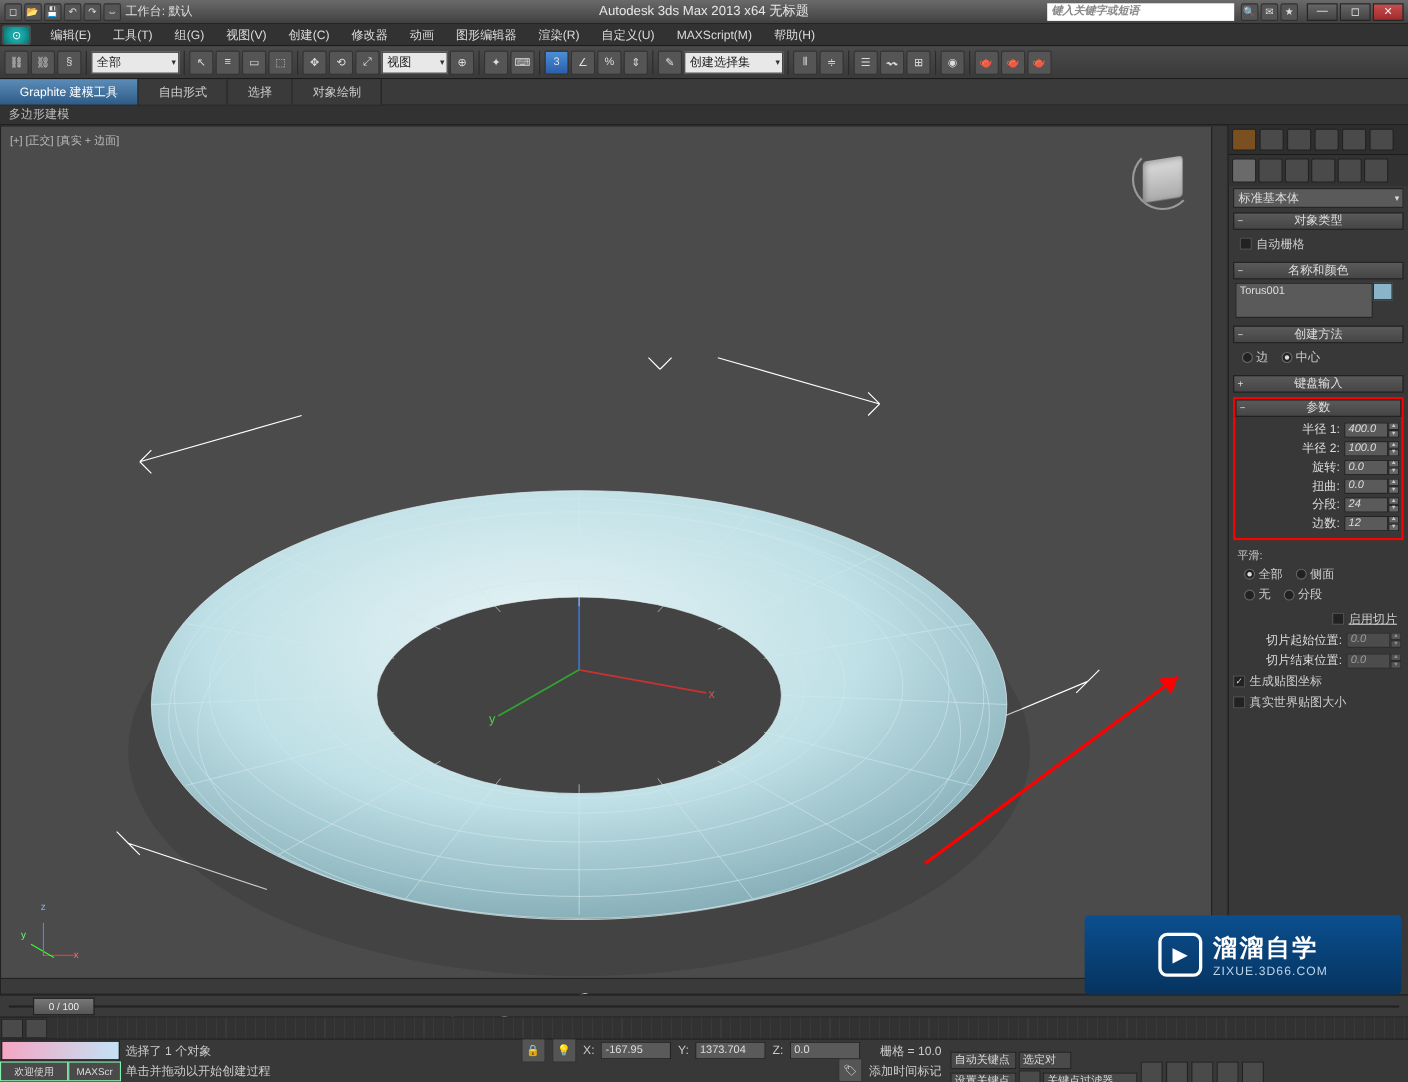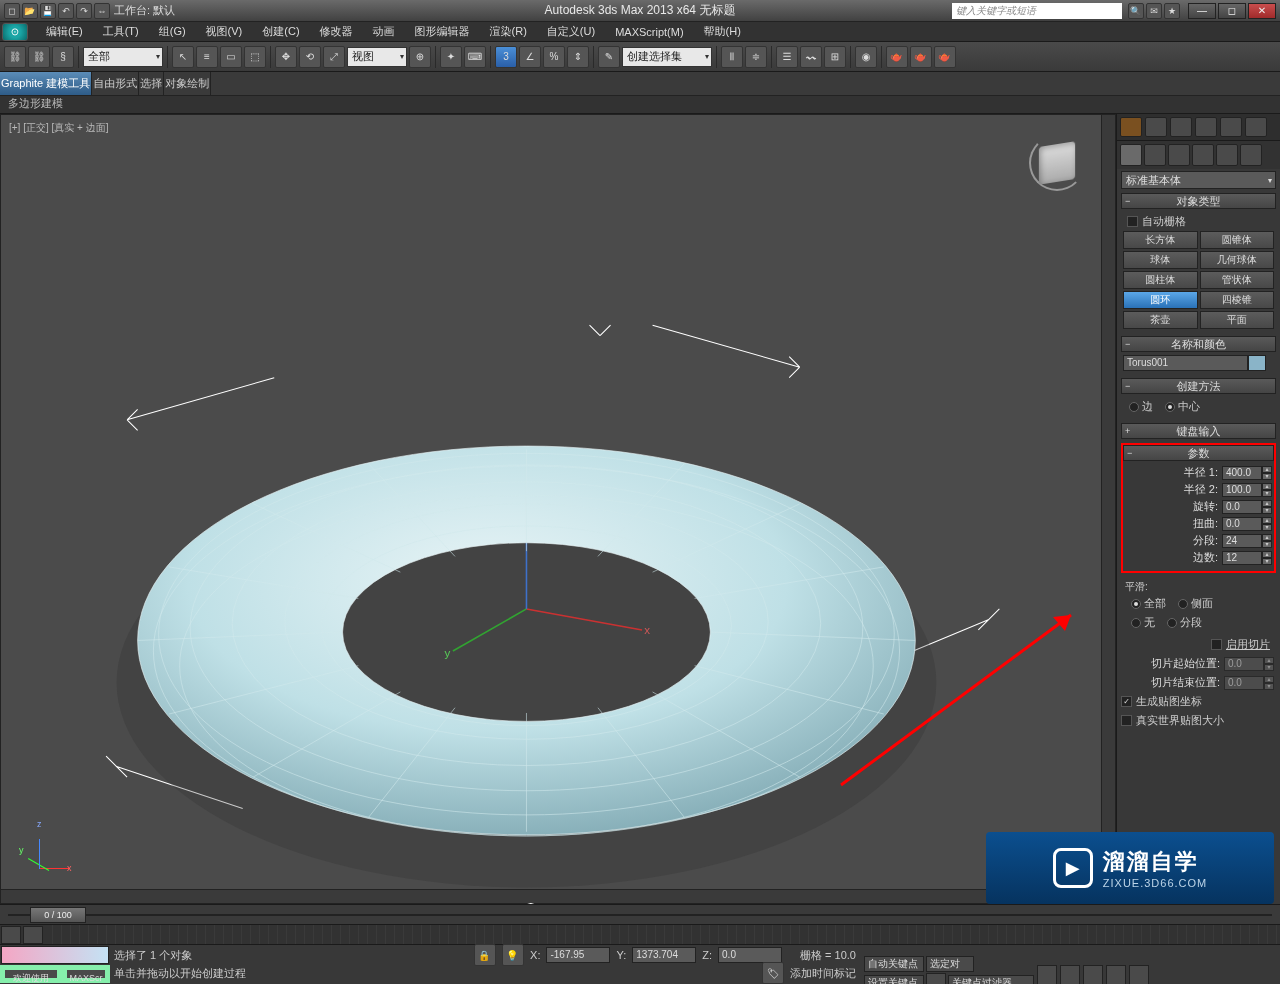--- a/index.html
+++ b/index.html
@@ -4,40 +4,40 @@
 <style>
 * { margin: 0; padding: 0; box-sizing: border-box; font-family: "Microsoft YaHei", Arial, sans-serif; font-size: 11px; user-select: none; }
 body { background: #383838; color: #cccccc; width: 1280px; height: 984px; overflow: hidden; position: relative; }
 
 
 .titlebar { height: 22px; background: linear-gradient(#6a6a6a, #414141); display: flex; align-items: center; padding: 0 4px; border-bottom: 1px solid #222; }
 .titlebar .qat { display: flex; gap: 2px; align-items: center; }
 .titlebar .qat-icon { width: 16px; height: 16px; background: #555; border: 1px solid #333; border-radius: 2px; display: flex; align-items: center; justify-content: center; font-size: 9px; color: #ddd; }
 .titlebar .workspace { margin-left: 4px; color: #ddd; font-size: 11px; }
 .titlebar .app-title { position: absolute; left: 50%; transform: translateX(-50%); color: #e8e8e8; font-size: 12px; }
-.titlebar .search { margin-left: auto; width: 170px; height: 16px; background: #fff; color: #888; font-style: italic; padding: 0 4px; font-size: 10px; line-height: 16px; }
+.titlebar .search { margin-left: auto; width: 170px; height: 16px; background: #fff; color: #888; font-style: italic; padding: 0 4px; font-size: 10px; line-height: 16px; font-weight: bold; }
 .titlebar .win-controls { display: flex; gap: 2px; margin-left: 8px; }
 .titlebar .win-btn { width: 28px; height: 16px; background: linear-gradient(#666,#444); border: 1px solid #222; display: flex; align-items: center; justify-content: center; color: #eee; font-size: 10px; }
 .titlebar .win-btn.close { background: linear-gradient(#c94d4d,#a02b2b); }
 
 
 .menubar { height: 20px; background: #323232; display: flex; align-items: center; padding: 0 2px; gap: 0; border-bottom: 1px solid #1a1a1a; }
 .menubar .logo { width: 26px; height: 18px; background: radial-gradient(circle,#1aa5a5 40%,#0a6a6a 100%); border: 1px solid #555; border-radius: 3px; margin-right: 8px; display: flex; align-items: center; justify-content: center; }
 .menubar .mi { padding: 2px 10px; color: #ddd; cursor: default; }
 
 
 .toolbar { height: 30px; background: linear-gradient(#4a4a4a,#3a3a3a); display: flex; align-items: center; padding: 2px 4px; gap: 2px; border-bottom: 1px solid #1a1a1a; }
 .tool-btn { width: 22px; height: 22px; background: #555; border: 1px solid #333; border-radius: 2px; display: flex; align-items: center; justify-content: center; font-size: 10px; color: #ddd; }
 .tool-sep { width: 1px; height: 22px; background: #2a2a2a; margin: 0 2px; }
 .tool-dropdown { height: 20px; background: #e8e8e8; color: #222; border: 1px solid #333; padding: 0 14px 0 4px; font-size: 11px; display: flex; align-items: center; position: relative; }
 .tool-dropdown:after { content: '▾'; position: absolute; right: 2px; font-size: 8px; color: #333; }
 
 
 .ribbon { height: 24px; background: #3a3a3a; display: flex; align-items: stretch; border-bottom: 1px solid #222; }
-.ribbon .tab { padding: 4px 1px; color: #ccc; background: #3a3a3a; border-right: 1px solid #222; display: flex; align-items: center; }
+.ribbon .tab { padding: 4px 18px; color: #ccc; background: #3a3a3a; border-right: 1px solid #222; display: flex; align-items: center; }
 .ribbon .tab.active { background: linear-gradient(#5b8cb7,#2e5c88); color: #fff; }
 .ribbon2 { height: 18px; background: #323232; padding: 2px 8px; color: #bbb; border-bottom: 1px solid #1a1a1a; font-size: 10px; display: flex; align-items: flex-end; }
 
 
 .main { display: flex; height: calc(984px - 22px - 20px - 30px - 24px - 18px - 40px - 40px); }
 .viewport-wrap { flex: 1; position: relative; background: #4b4b4b; border: 1px solid #222; }
 .viewport-label { position: absolute; top: 6px; left: 8px; color: #bbb; font-size: 10px; }
 .vp-scroll-v { position: absolute; right: 0; top: 0; bottom: 0; width: 14px; background: #3a3a3a; border-left: 1px solid #222; }
 .vp-scroll-h { position: absolute; left: 0; right: 14px; bottom: 0; height: 14px; background: #3a3a3a; border-top: 1px solid #222; }
 
@@ -70,50 +70,50 @@
 .rollout-header .collapse { position: absolute; left: 3px; font-size: 9px; }
 .rollout-body { padding: 3px 2px; }
 
 .obj-grid { display: grid; grid-template-columns: 1fr 1fr; gap: 2px; }
 .obj-btn { height: 18px; background: linear-gradient(#5c5c5c,#484848); border: 1px solid #222; text-align: center; line-height: 16px; color: #ddd; font-size: 10px; }
 .obj-btn.active { background: linear-gradient(#5ba7e8,#2a72b8); color: #fff; }
 
 .cp-check { display: flex; align-items: center; gap: 4px; padding: 2px 4px; font-size: 10px; color: #ccc; }
 .cp-check .box { width: 11px; height: 11px; background: #222; border: 1px solid #555; display: flex; align-items: center; justify-content: center; font-size: 8px; color: #ddd; }
 
-.name-input { width: calc(100% - 26px); height: 16px; background: #5a5a5a; border: 1px solid #222; color: #ddd; padding: 0 3px; font-size: 10px; display: inline-block; line-height: 14px; }
+.name-input { width: calc(100% - 26px); height: 32px; background: #5a5a5a; border: 1px solid #222; color: #ddd; padding: 0 3px; font-size: 10px; display: inline-block; line-height: 14px; }
 .color-swatch { width: 18px; height: 16px; background: #8ab4c8; border: 1px solid #222; display: inline-block; vertical-align: top; }
 
 .radio-row { display: flex; gap: 12px; padding: 2px 6px; font-size: 10px; color: #ccc; }
 .radio { display: flex; align-items: center; gap: 3px; }
 .radio .dot { width: 10px; height: 10px; border-radius: 50%; border: 1px solid #666; background: #222; display: flex; align-items: center; justify-content: center; }
 .radio .dot.on:after { content: ''; width: 4px; height: 4px; border-radius: 50%; background: #ddd; }
 
 .param-box { border: 2px solid #ff0000; padding: 4px 2px; margin: 2px 4px; }
 .param-row { display: flex; align-items: center; justify-content: flex-end; gap: 4px; margin: 2px 0; font-size: 10px; color: #ddd; }
 .param-row .lbl { text-align: right; }
 .spinner { display: flex; }
-.spinner .val { width: 40px; height: 14px; background: #5a5a5a; border: 1px solid #222; color: #ddd; padding: 0 3px; font-size: 10px; line-height: 12px; text-align: left; }
+.spinner .val { width: 40px; height: 14px; background: #5a5a5a; border: 1px solid #222; color: #ddd; padding: 0 3px; font-size: 10px; line-height: 12px; text-align: left; font-style: italic; }
 .spinner .arrows { width: 10px; display: flex; flex-direction: column; }
 .spinner .ar { height: 7px; background: #666; border: 1px solid #222; font-size: 6px; line-height: 5px; text-align: center; color: #ccc; }
 
 
 .timeslider { height: 20px; background: #3a3a3a; border-top: 1px solid #1a1a1a; display: flex; align-items: center; padding: 0 24px; position: relative; }
 .timeslider .thumb { position: absolute; left: 30px; width: 56px; height: 16px; background: linear-gradient(#777,#555); border: 1px solid #222; text-align: center; font-size: 9px; line-height: 14px; color: #eee; }
 .timeslider .track { position: absolute; left: 8px; right: 8px; height: 2px; background: #222; }
 
 .trackbar { height: 20px; background: #323232; border-top: 1px solid #1a1a1a; display: flex; }
 .trackbar .tb-btn { width: 20px; height: 18px; background: #4a4a4a; border: 1px solid #222; margin: 1px; }
 .trackbar .ruler { flex: 1; background: repeating-linear-gradient(90deg,#323232 0, #323232 8px, #3a3a3a 8px, #3a3a3a 9px); }
 
 .statusbar { height: 40px; background: #383838; border-top: 1px solid #1a1a1a; display: flex; align-items: stretch; }
 .status-left { width: 110px; display: flex; flex-direction: column; }
 .status-left .swatch { height: 18px; background: linear-gradient(90deg,#f4a6c4,#c4e2f4); border: 1px solid #222; margin: 1px; }
 .status-left .row2 { display: flex; height: 18px; }
-.status-left .welcome { flex: 1; background: #4a4a4a; border: 5px solid #86efac; text-align: center; font-size: 9px; line-height: 16px; color: #ddd; }
+.status-left .welcome { flex: 1; background: #4a4a4a; border: 1px solid #86efac; text-align: center; font-size: 9px; line-height: 16px; color: #ddd; }
 .status-mid { flex: 1; display: flex; flex-direction: column; padding: 1px 4px; }
 .status-mid .line { height: 18px; display: flex; align-items: center; gap: 6px; font-size: 10px; color: #ccc; }
 .coord-box { width: 64px; height: 16px; background: #5a5a5a; border: 1px solid #222; color: #ddd; padding: 0 3px; font-size: 10px; line-height: 14px; }
 .status-right { width: 420px; display: flex; align-items: center; gap: 3px; padding: 0 4px; margin-top: 20px; }
 .sr-btn { width: 20px; height: 20px; background: #4a4a4a; border: 1px solid #222; }
 
 
 .torus-svg { position: absolute; inset: 0; }
 
 
@@ -334,32 +334,20 @@
     </div>
     <div class="cp-dropdown">标准基本体</div>
 
     <div class="rollout">
       <div class="rollout-header"><span class="collapse">−</span><span>对象类型</span></div>
       <div class="rollout-body">
         <div class="cp-check">
             <span class="box"></span>
             <span>自动栅格</span>
           </div>
-        <div class="obj-grid">
-          <div class="obj-btn">长方体</div>
-          <div class="obj-btn">圆锥体</div>
-          <div class="obj-btn">球体</div>
-          <div class="obj-btn">几何球体</div>
-          <div class="obj-btn">圆柱体</div>
-          <div class="obj-btn">管状体</div>
-          <div class="obj-btn active">圆环</div>
-          <div class="obj-btn">四棱锥</div>
-          <div class="obj-btn">茶壶</div>
-          <div class="obj-btn">平面</div>
-        </div>
       </div>
     </div>
 
     <div class="rollout">
       <div class="rollout-header"><span class="collapse">−</span><span>名称和颜色</span></div>
       <div class="rollout-body" style="white-space:nowrap;">
         <span class="name-input">Torus001</span><span class="color-swatch"></span>
       </div>
     </div>
 

